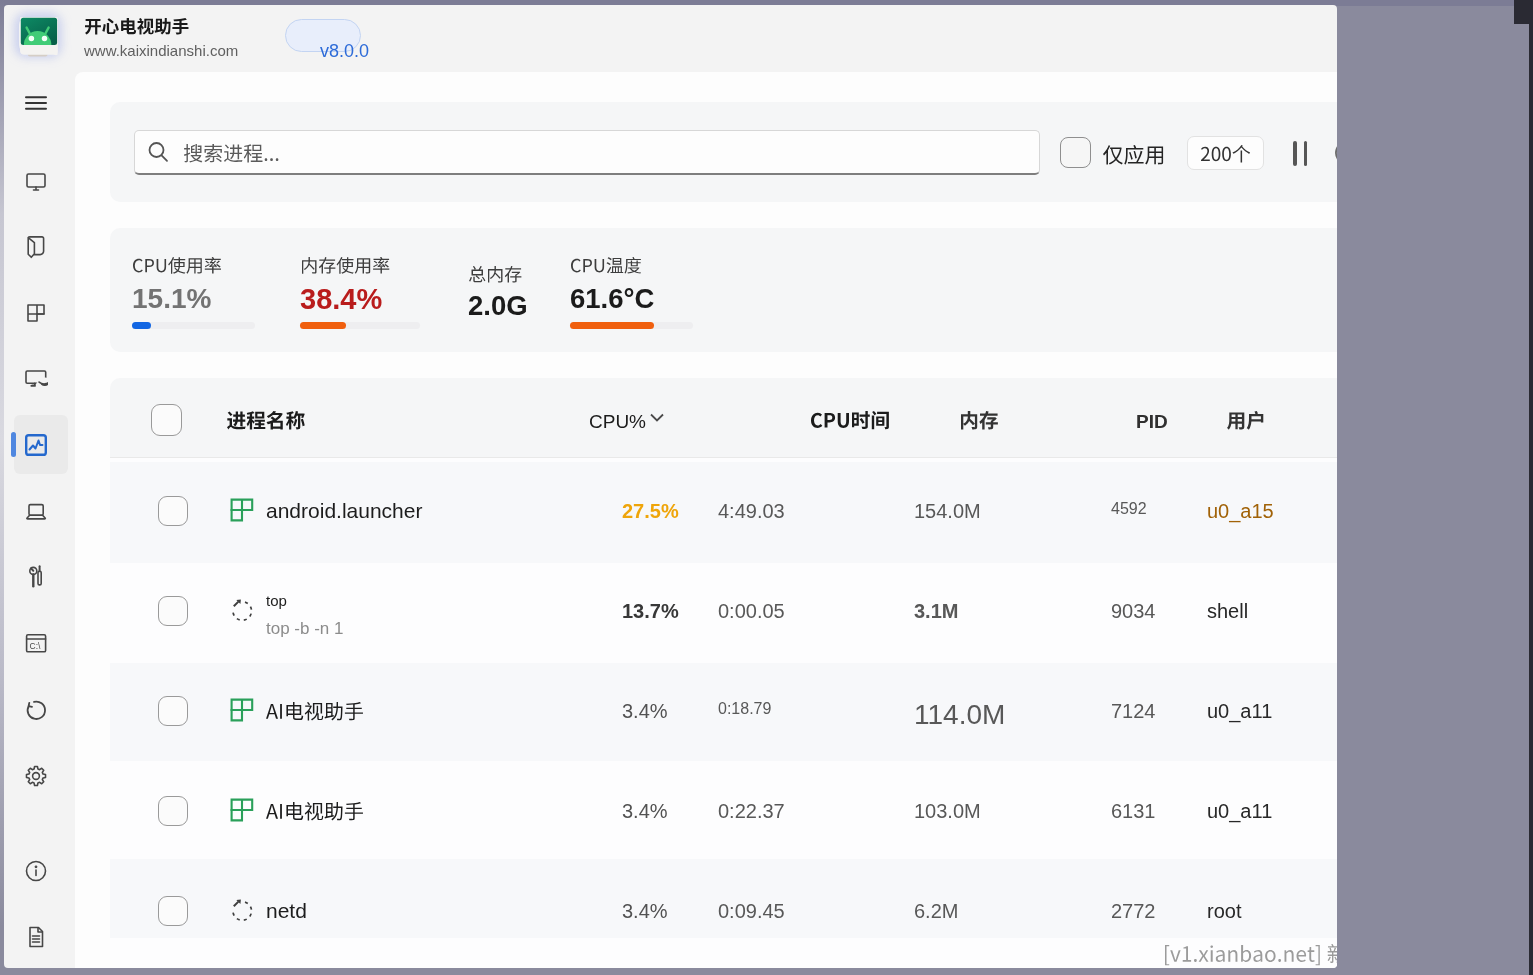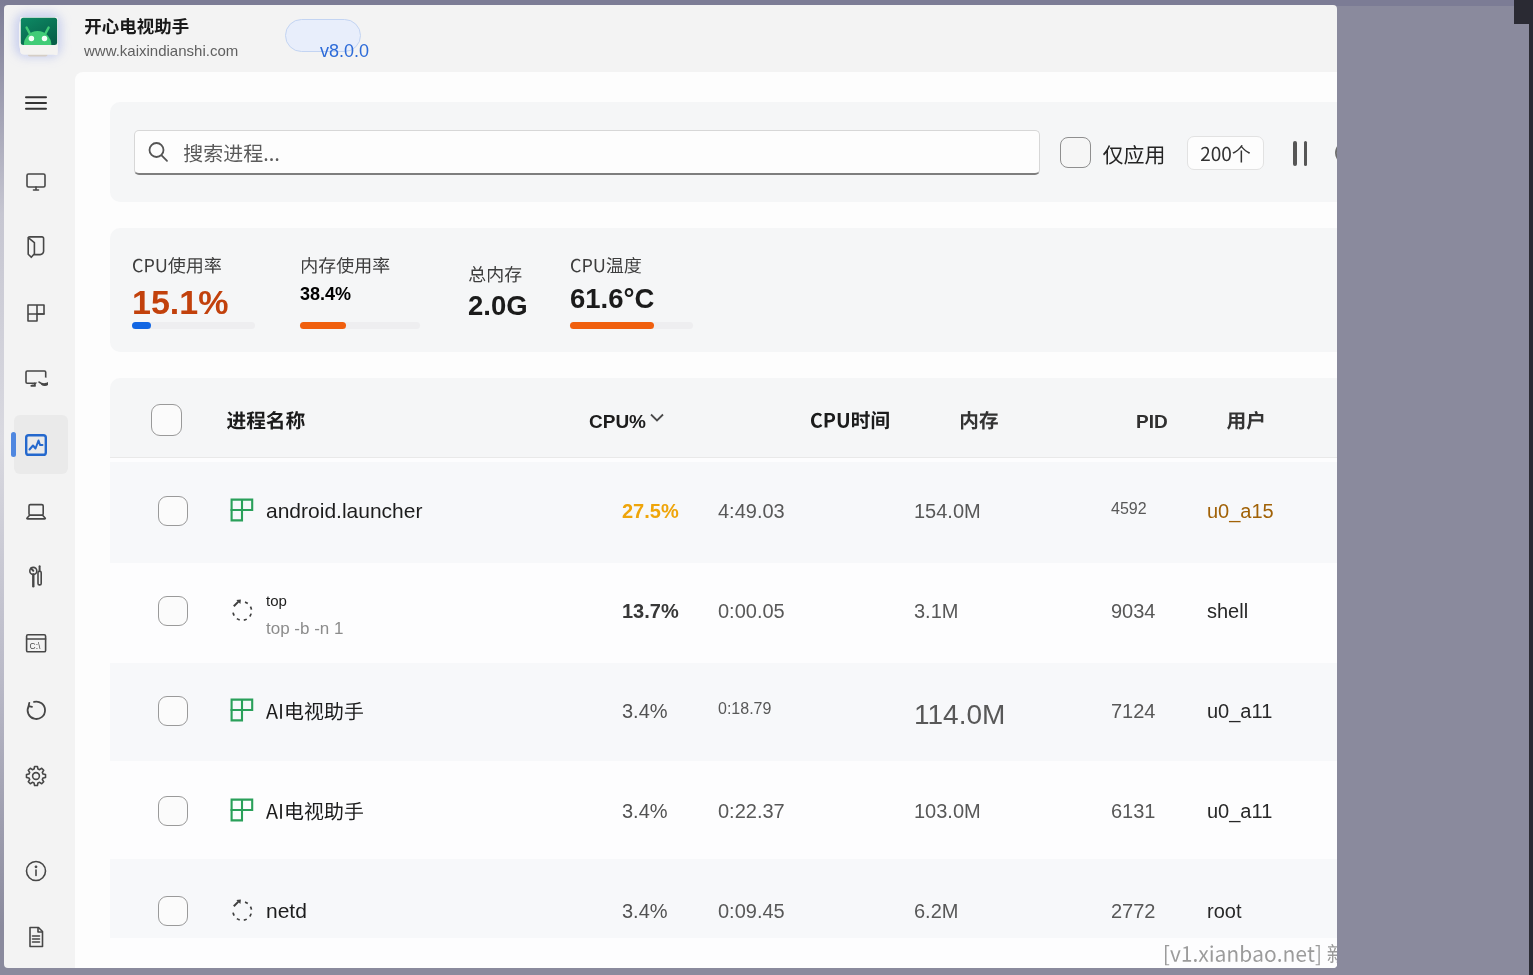--- a/index.html
+++ b/index.html
@@ -182,46 +182,46 @@
           <line x1="13.9" y1="9" x2="13.4" y2="19"></line>
 </g>
       </svg>
 <svg style="position:absolute;left:1420.1px;top:143.5px" width="38.4" height="19.5" viewBox="-0.4 -17.0 38.4 19.5">
         <path d="M0.7 -1.0 0.9 0.4C2.8 0.0 5.2 -0.5 7.6 -1.0L7.5 -2.3C5.0 -1.8 2.4 -1.3 0.7 -1.0ZM10.7 -5.0C12.1 -4.5 13.8 -3.6 14.7 -2.9L15.6 -3.9C14.6 -4.5 13.0 -5.4 11.6 -5.9ZM8.6 -1.5C11.2 -0.8 14.4 0.5 16.1 1.5L16.9 0.4C15.2 -0.6 12.0 -1.9 9.5 -2.5ZM11.1 -16.0C10.4 -14.3 9.0 -12.2 7.1 -10.6L7.4 -11.2L6.2 -11.9C5.9 -11.2 5.4 -10.5 5.0 -9.8L2.5 -9.6C3.7 -11.2 4.8 -13.4 5.7 -15.4L4.3 -16.0C3.5 -13.7 2.1 -11.2 1.7 -10.6C1.3 -10.0 0.9 -9.5 0.6 -9.4C0.8 -9.1 1.0 -8.4 1.1 -8.1C1.3 -8.2 1.8 -8.3 4.2 -8.6C3.3 -7.4 2.6 -6.4 2.2 -6.0C1.6 -5.3 1.2 -4.9 0.7 -4.8C0.9 -4.4 1.1 -3.8 1.2 -3.5C1.6 -3.7 2.3 -3.9 7.2 -4.6C7.2 -4.9 7.1 -5.5 7.1 -5.9L3.1 -5.3C4.5 -6.8 5.9 -8.7 7.0 -10.5C7.4 -10.4 7.8 -9.9 8.0 -9.6C8.8 -10.2 9.4 -10.9 10.0 -11.6C10.6 -10.7 11.2 -9.8 12.0 -9.0C10.6 -7.8 8.9 -6.9 7.2 -6.3C7.5 -6.0 8.0 -5.5 8.1 -5.1C9.8 -5.8 11.5 -6.8 13.0 -8.0C14.4 -6.8 16.0 -5.8 17.6 -5.1C17.8 -5.5 18.2 -6.0 18.6 -6.3C16.9 -6.9 15.3 -7.8 14.0 -8.9C15.3 -10.2 16.4 -11.8 17.1 -13.5L16.2 -14.0L16.0 -14.0H11.7C12.0 -14.6 12.3 -15.1 12.6 -15.7ZM10.9 -12.7H15.2C14.6 -11.7 13.9 -10.7 13.0 -9.8C12.1 -10.7 11.4 -11.6 10.8 -12.6Z M22.6 -11.8V-0.8H19.9V0.6H37.0V-0.8H30.0V-8.2H36.2V-9.6H30.0V-15.9H28.5V-0.8H24.0V-11.8Z" fill="#222"></path>
       </svg>
 <div class="abs" style="left:110px;top:228px;width:1388px;height:124px;background:#f5f6f7;border-radius:10px"></div>
 <svg style="position:absolute;left:132.0px;top:255.8px" width="89.9" height="18.8" viewBox="0.0 -16.2 89.9 18.8">
         <path d="M6.8 0.2C8.5 0.2 9.8 -0.4 10.8 -1.7L9.9 -2.7C9.1 -1.8 8.1 -1.2 6.9 -1.2C4.3 -1.2 2.8 -3.3 2.8 -6.6C2.8 -9.9 4.4 -12.0 6.9 -12.0C8.0 -12.0 8.9 -11.5 9.6 -10.7L10.5 -11.8C9.8 -12.7 8.5 -13.4 6.9 -13.4C3.5 -13.4 1.0 -10.9 1.0 -6.6C1.0 -2.3 3.5 0.2 6.8 0.2Z M13.3 0.0H15.0V-5.3H17.1C20.0 -5.3 22.0 -6.5 22.0 -9.3C22.0 -12.2 20.0 -13.2 17.1 -13.2H13.3ZM15.0 -6.6V-11.8H16.8C19.2 -11.8 20.3 -11.2 20.3 -9.3C20.3 -7.4 19.2 -6.6 16.9 -6.6Z M29.4 0.2C32.1 0.2 34.1 -1.2 34.1 -5.4V-13.2H32.5V-5.4C32.5 -2.2 31.1 -1.2 29.4 -1.2C27.6 -1.2 26.3 -2.2 26.3 -5.4V-13.2H24.6V-5.4C24.6 -1.2 26.7 0.2 29.4 0.2Z M46.6 -15.0V-13.1H41.6V-11.9H46.6V-10.1H42.2V-5.1H46.5C46.4 -4.1 46.2 -3.2 45.6 -2.4C44.6 -3.0 43.8 -3.8 43.3 -4.8L42.2 -4.4C42.8 -3.2 43.7 -2.3 44.8 -1.5C43.9 -0.7 42.7 -0.1 41.0 0.4C41.3 0.7 41.6 1.2 41.8 1.5C43.7 0.9 45.0 0.2 45.9 -0.7C47.7 0.4 50.0 1.1 52.5 1.5C52.7 1.1 53.1 0.6 53.4 0.3C50.8 -0.0 48.5 -0.7 46.7 -1.7C47.4 -2.7 47.7 -3.9 47.9 -5.1H52.6V-10.1H48.0V-11.9H53.2V-13.1H48.0V-15.0ZM43.4 -9.0H46.6V-7.1L46.6 -6.3H43.4ZM48.0 -9.0H51.3V-6.3H47.9L48.0 -7.1ZM40.9 -15.2C39.8 -12.4 38.1 -9.8 36.2 -8.0C36.5 -7.7 36.8 -7.0 37.0 -6.7C37.7 -7.4 38.3 -8.2 39.0 -9.1V1.5H40.3V-11.0C41.0 -12.2 41.6 -13.5 42.1 -14.8Z M56.6 -13.9V-7.3C56.6 -4.8 56.4 -1.6 54.4 0.6C54.7 0.8 55.3 1.3 55.5 1.5C56.9 0.0 57.5 -2.1 57.7 -4.1H62.3V1.3H63.6V-4.1H68.5V-0.4C68.5 -0.1 68.4 0.0 68.0 0.1C67.7 0.1 66.4 0.1 65.2 0.0C65.4 0.4 65.6 1.0 65.6 1.3C67.3 1.3 68.4 1.3 69.0 1.1C69.6 0.9 69.8 0.5 69.8 -0.4V-13.9ZM57.9 -12.6H62.3V-9.7H57.9ZM68.5 -12.6V-9.7H63.6V-12.6ZM57.9 -8.4H62.3V-5.4H57.9C57.9 -6.0 57.9 -6.7 57.9 -7.3ZM68.5 -8.4V-5.4H63.6V-8.4Z M86.8 -11.6C86.1 -10.9 85.0 -9.9 84.2 -9.3L85.2 -8.6C86.0 -9.2 87.1 -10.0 87.9 -10.9ZM72.9 -6.1 73.5 -5.0C74.7 -5.6 76.2 -6.4 77.6 -7.1L77.3 -8.1C75.7 -7.3 74.0 -6.5 72.9 -6.1ZM73.4 -10.8C74.4 -10.2 75.5 -9.3 76.1 -8.7L77.1 -9.5C76.5 -10.1 75.3 -11.0 74.3 -11.5ZM84.0 -7.3C85.3 -6.6 86.8 -5.5 87.6 -4.8L88.6 -5.6C87.8 -6.3 86.2 -7.4 85.0 -8.1ZM72.8 -3.6V-2.4H80.1V1.4H81.6V-2.4H89.0V-3.6H81.6V-5.1H80.1V-3.6ZM79.7 -14.9C80.0 -14.5 80.3 -14.0 80.5 -13.5H73.1V-12.3H79.7C79.2 -11.4 78.6 -10.7 78.4 -10.4C78.1 -10.1 77.8 -9.9 77.6 -9.8C77.7 -9.5 77.9 -9.0 77.9 -8.7C78.2 -8.8 78.6 -8.9 80.7 -9.1C79.8 -8.2 79.0 -7.5 78.7 -7.2C78.1 -6.7 77.6 -6.3 77.2 -6.3C77.3 -5.9 77.5 -5.3 77.6 -5.1C78.0 -5.3 78.6 -5.4 83.3 -5.8C83.5 -5.5 83.7 -5.1 83.8 -4.9L84.9 -5.3C84.5 -6.2 83.6 -7.5 82.8 -8.4L81.8 -8.0C82.1 -7.6 82.4 -7.2 82.7 -6.8L79.5 -6.6C81.1 -7.8 82.6 -9.4 84.1 -11.1L83.0 -11.7C82.6 -11.2 82.2 -10.7 81.8 -10.2L79.4 -10.1C80.0 -10.7 80.6 -11.5 81.1 -12.3H88.8V-13.5H82.1C81.8 -14.0 81.4 -14.7 81.0 -15.2Z" fill="#3e3e3e"></path>
       </svg>
-<div style="position:absolute;left:132px;top:284.7px;font-size:34px;font-weight:700;color:#c2410c;line-height:1;white-space:pre;">15.1%</div>
+<div style="position:absolute;left:132px;top:284.7px;font-size:28px;font-weight:700;color:#737373;line-height:1;white-space:pre;">15.1%</div>
 <div class="abs" style="left:132px;top:322px;width:123px;height:6.5px;background:#eeeef0;border-radius:3.5px"></div>
       <div class="abs" style="left:132px;top:322px;width:19px;height:6.5px;background:#1266e3;border-radius:3.5px"></div>
 <svg style="position:absolute;left:300.8px;top:255.8px" width="89.3" height="18.8" viewBox="0.8 -16.2 89.3 18.8">
         <path d="M1.8 -12.0V1.5H3.1V-10.7H8.3C8.2 -8.3 7.6 -5.4 3.6 -3.2C3.9 -3.0 4.4 -2.5 4.6 -2.2C7.0 -3.6 8.3 -5.3 9.0 -7.1C10.6 -5.5 12.4 -3.7 13.4 -2.4L14.5 -3.3C13.4 -4.7 11.2 -6.8 9.4 -8.4C9.6 -9.2 9.6 -10.0 9.7 -10.7H14.9V-0.4C14.9 -0.0 14.8 0.1 14.5 0.1C14.1 0.1 12.9 0.1 11.6 0.1C11.8 0.4 12.0 1.0 12.1 1.4C13.7 1.4 14.8 1.4 15.4 1.2C16.1 1.0 16.3 0.5 16.3 -0.3V-12.0H9.7V-15.1H8.3V-12.0Z M29.0 -6.3V-4.8H24.0V-3.5H29.0V-0.2C29.0 0.1 29.0 0.1 28.7 0.2C28.3 0.2 27.3 0.2 26.1 0.1C26.2 0.5 26.4 1.0 26.5 1.4C28.0 1.4 29.0 1.4 29.6 1.2C30.2 1.0 30.4 0.6 30.4 -0.2V-3.5H35.2V-4.8H30.4V-5.8C31.7 -6.7 33.1 -7.8 34.1 -8.9L33.2 -9.5L33.0 -9.4H25.6V-8.2H31.7C30.9 -7.5 29.9 -6.7 29.0 -6.3ZM24.9 -15.1C24.7 -14.3 24.5 -13.6 24.2 -12.8H19.1V-11.5H23.6C22.4 -9.0 20.8 -6.7 18.6 -5.1C18.8 -4.8 19.1 -4.2 19.2 -3.9C20.0 -4.4 20.7 -5.1 21.4 -5.8V1.4H22.8V-7.4C23.7 -8.7 24.4 -10.0 25.1 -11.5H34.9V-12.8H25.6C25.9 -13.4 26.1 -14.1 26.3 -14.8Z M46.8 -15.0V-13.1H41.8V-11.9H46.8V-10.1H42.3V-5.1H46.7C46.6 -4.1 46.3 -3.2 45.7 -2.4C44.8 -3.0 44.0 -3.8 43.4 -4.8L42.3 -4.4C43.0 -3.2 43.8 -2.3 44.9 -1.5C44.1 -0.7 42.9 -0.1 41.1 0.4C41.4 0.7 41.8 1.2 41.9 1.5C43.8 0.9 45.1 0.2 46.0 -0.7C47.8 0.4 50.1 1.1 52.7 1.5C52.9 1.1 53.2 0.6 53.5 0.3C50.9 -0.0 48.6 -0.7 46.8 -1.7C47.5 -2.7 47.9 -3.9 48.0 -5.1H52.7V-10.1H48.1V-11.9H53.3V-13.1H48.1V-15.0ZM43.6 -9.0H46.8V-7.1L46.8 -6.3H43.6ZM48.1 -9.0H51.4V-6.3H48.1L48.1 -7.1ZM41.0 -15.2C39.9 -12.4 38.2 -9.8 36.4 -8.0C36.6 -7.7 37.0 -7.0 37.1 -6.7C37.8 -7.4 38.5 -8.2 39.1 -9.1V1.5H40.4V-11.0C41.1 -12.2 41.8 -13.5 42.3 -14.8Z M56.8 -13.9V-7.3C56.8 -4.8 56.6 -1.6 54.6 0.6C54.9 0.8 55.4 1.3 55.6 1.5C57.0 0.0 57.6 -2.1 57.9 -4.1H62.4V1.3H63.8V-4.1H68.6V-0.4C68.6 -0.1 68.5 0.0 68.1 0.1C67.8 0.1 66.6 0.1 65.3 0.0C65.5 0.4 65.7 1.0 65.8 1.3C67.5 1.3 68.5 1.3 69.1 1.1C69.8 0.9 70.0 0.5 70.0 -0.4V-13.9ZM58.1 -12.6H62.4V-9.7H58.1ZM68.6 -12.6V-9.7H63.8V-12.6ZM58.1 -8.4H62.4V-5.4H58.0C58.1 -6.0 58.1 -6.7 58.1 -7.3ZM68.6 -8.4V-5.4H63.8V-8.4Z M86.9 -11.6C86.3 -10.9 85.2 -9.9 84.4 -9.3L85.4 -8.6C86.2 -9.2 87.2 -10.0 88.1 -10.9ZM73.0 -6.1 73.7 -5.0C74.9 -5.6 76.4 -6.4 77.7 -7.1L77.5 -8.1C75.8 -7.3 74.1 -6.5 73.0 -6.1ZM73.5 -10.8C74.5 -10.2 75.7 -9.3 76.2 -8.7L77.2 -9.5C76.6 -10.1 75.4 -11.0 74.4 -11.5ZM84.2 -7.3C85.4 -6.6 87.0 -5.5 87.7 -4.8L88.7 -5.6C87.9 -6.3 86.3 -7.4 85.1 -8.1ZM72.9 -3.6V-2.4H80.3V1.4H81.7V-2.4H89.1V-3.6H81.7V-5.1H80.3V-3.6ZM79.8 -14.9C80.1 -14.5 80.4 -14.0 80.7 -13.5H73.3V-12.3H79.9C79.3 -11.4 78.7 -10.7 78.5 -10.4C78.2 -10.1 78.0 -9.9 77.7 -9.8C77.8 -9.5 78.0 -9.0 78.1 -8.7C78.4 -8.8 78.8 -8.9 80.8 -9.1C80.0 -8.2 79.2 -7.5 78.8 -7.2C78.2 -6.7 77.7 -6.3 77.3 -6.3C77.5 -5.9 77.7 -5.3 77.7 -5.1C78.1 -5.3 78.7 -5.4 83.4 -5.8C83.7 -5.5 83.8 -5.1 84.0 -4.9L85.0 -5.3C84.7 -6.2 83.7 -7.5 82.9 -8.4L81.9 -8.0C82.2 -7.6 82.5 -7.2 82.8 -6.8L79.6 -6.6C81.2 -7.8 82.8 -9.4 84.2 -11.1L83.1 -11.7C82.7 -11.2 82.3 -10.7 81.9 -10.2L79.6 -10.1C80.2 -10.7 80.8 -11.5 81.3 -12.3H88.9V-13.5H82.2C82.0 -14.0 81.6 -14.7 81.1 -15.2Z" fill="#3e3e3e"></path>
       </svg>
-<div style="position:absolute;left:300px;top:284.7px;font-size:18px;font-weight:700;color:#000000;line-height:1;white-space:pre;">38.4%</div>
+<div style="position:absolute;left:300px;top:284.7px;font-size:29px;font-weight:700;color:#b91c1c;line-height:1;white-space:pre;">38.4%</div>
 <div class="abs" style="left:300px;top:322px;width:120px;height:6.5px;background:#eeeef0;border-radius:3.5px"></div>
       <div class="abs" style="left:300px;top:322px;width:46px;height:6.5px;background:#f05f0e;border-radius:3.5px"></div>
 <svg style="position:absolute;left:467.8px;top:264.9px" width="54.5" height="18.6" viewBox="-0.2 -16.1 54.5 18.6">
         <path d="M13.7 -3.9C14.7 -2.6 15.7 -0.9 16.1 0.2L17.2 -0.5C16.8 -1.6 15.7 -3.2 14.7 -4.4ZM7.4 -4.8C8.6 -4.0 10.0 -2.8 10.6 -1.9L11.6 -2.7C11.0 -3.6 9.6 -4.8 8.4 -5.6ZM5.1 -4.3V-0.6C5.1 0.8 5.6 1.2 7.8 1.2C8.2 1.2 11.3 1.2 11.8 1.2C13.5 1.2 13.9 0.7 14.1 -1.3C13.7 -1.4 13.1 -1.6 12.8 -1.8C12.7 -0.2 12.6 0.0 11.7 0.0C11.0 0.0 8.4 0.0 7.8 0.0C6.7 0.0 6.5 -0.1 6.5 -0.6V-4.3ZM2.5 -4.0C2.1 -2.7 1.5 -1.1 0.8 -0.2L2.0 0.4C2.8 -0.6 3.4 -2.3 3.7 -3.8ZM4.8 -10.2H13.3V-7.0H4.8ZM3.3 -11.5V-5.7H14.8V-11.5H11.8C12.5 -12.4 13.1 -13.5 13.7 -14.5L12.3 -15.1C11.8 -14.0 11.1 -12.5 10.3 -11.5H6.7L7.7 -12.0C7.4 -12.9 6.6 -14.1 5.8 -15.0L4.6 -14.5C5.4 -13.6 6.1 -12.3 6.4 -11.5Z M19.8 -12.0V1.5H21.1V-10.7H26.3C26.2 -8.3 25.6 -5.4 21.6 -3.2C21.9 -3.0 22.4 -2.5 22.6 -2.2C25.0 -3.6 26.3 -5.3 27.0 -7.1C28.6 -5.5 30.4 -3.7 31.4 -2.4L32.5 -3.3C31.4 -4.7 29.2 -6.8 27.4 -8.4C27.6 -9.2 27.6 -10.0 27.7 -10.7H32.9V-0.4C32.9 -0.0 32.8 0.1 32.5 0.1C32.1 0.1 30.9 0.1 29.6 0.1C29.8 0.4 30.0 1.0 30.1 1.4C31.7 1.4 32.8 1.4 33.4 1.2C34.1 1.0 34.3 0.5 34.3 -0.3V-12.0H27.7V-15.1H26.3V-12.0Z M47.0 -6.3V-4.8H42.0V-3.5H47.0V-0.2C47.0 0.1 47.0 0.1 46.7 0.2C46.3 0.2 45.3 0.2 44.1 0.1C44.2 0.5 44.4 1.0 44.5 1.4C46.0 1.4 47.0 1.4 47.6 1.2C48.2 1.0 48.4 0.6 48.4 -0.2V-3.5H53.2V-4.8H48.4V-5.8C49.7 -6.7 51.1 -7.8 52.1 -8.9L51.2 -9.5L51.0 -9.4H43.6V-8.2H49.7C48.9 -7.5 47.9 -6.7 47.0 -6.3ZM42.9 -15.1C42.7 -14.3 42.5 -13.6 42.2 -12.8H37.1V-11.5H41.6C40.4 -9.0 38.8 -6.7 36.6 -5.1C36.8 -4.8 37.1 -4.2 37.2 -3.9C38.0 -4.4 38.7 -5.1 39.4 -5.8V1.4H40.8V-7.4C41.7 -8.7 42.4 -10.0 43.1 -11.5H52.9V-12.8H43.6C43.9 -13.4 44.1 -14.1 44.3 -14.8Z" fill="#3e3e3e"></path>
       </svg>
 <div style="position:absolute;left:468px;top:291.7px;font-size:27.5px;font-weight:700;color:#1b1b1b;line-height:1;white-space:pre;">2.0G</div>
 <svg style="position:absolute;left:570.0px;top:255.8px" width="72.1" height="18.6" viewBox="0.0 -16.2 72.1 18.6">
         <path d="M6.8 0.2C8.5 0.2 9.8 -0.4 10.8 -1.7L9.9 -2.7C9.1 -1.8 8.1 -1.2 6.9 -1.2C4.3 -1.2 2.8 -3.3 2.8 -6.6C2.8 -9.9 4.4 -12.0 6.9 -12.0C8.0 -12.0 8.9 -11.5 9.6 -10.7L10.5 -11.8C9.8 -12.7 8.5 -13.4 6.9 -13.4C3.5 -13.4 1.0 -10.9 1.0 -6.6C1.0 -2.3 3.5 0.2 6.8 0.2Z M13.3 0.0H15.0V-5.3H17.1C20.0 -5.3 22.0 -6.5 22.0 -9.3C22.0 -12.2 20.0 -13.2 17.1 -13.2H13.3ZM15.0 -6.6V-11.8H16.8C19.2 -11.8 20.3 -11.2 20.3 -9.3C20.3 -7.4 19.2 -6.6 16.9 -6.6Z M29.4 0.2C32.1 0.2 34.1 -1.2 34.1 -5.4V-13.2H32.5V-5.4C32.5 -2.2 31.1 -1.2 29.4 -1.2C27.6 -1.2 26.3 -2.2 26.3 -5.4V-13.2H24.6V-5.4C24.6 -1.2 26.7 0.2 29.4 0.2Z M43.9 -10.3H50.0V-8.6H43.9ZM43.9 -13.2H50.0V-11.4H43.9ZM42.6 -14.3V-7.4H51.3V-14.3ZM37.6 -13.9C38.8 -13.4 40.2 -12.6 40.9 -12.0L41.7 -13.1C40.9 -13.7 39.5 -14.5 38.3 -14.9ZM36.5 -9.0C37.7 -8.5 39.1 -7.7 39.9 -7.1L40.6 -8.2C39.9 -8.8 38.4 -9.6 37.3 -10.0ZM37.0 0.3 38.2 1.1C39.2 -0.5 40.4 -2.8 41.3 -4.7L40.2 -5.5C39.3 -3.5 37.9 -1.1 37.0 0.3ZM40.5 -0.3V0.9H53.2V-0.3H51.9V-5.9H42.0V-0.3ZM43.2 -0.3V-4.7H45.0V-0.3ZM46.0 -0.3V-4.7H47.8V-0.3ZM48.9 -0.3V-4.7H50.7V-0.3Z M60.8 -11.6V-10.0H57.9V-8.9H60.8V-5.9H67.8V-8.9H70.7V-10.0H67.8V-11.6H66.5V-10.0H62.1V-11.6ZM66.5 -8.9V-7.0H62.1V-8.9ZM67.5 -3.7C66.7 -2.7 65.6 -2.0 64.3 -1.4C63.0 -2.0 62.0 -2.8 61.2 -3.7ZM58.2 -4.8V-3.7H60.5L59.9 -3.4C60.6 -2.4 61.6 -1.5 62.8 -0.8C61.1 -0.3 59.2 0.0 57.3 0.2C57.5 0.5 57.8 1.0 57.9 1.3C60.1 1.1 62.3 0.6 64.2 -0.1C66.0 0.7 68.1 1.2 70.4 1.4C70.5 1.1 70.9 0.6 71.2 0.3C69.2 0.1 67.3 -0.3 65.7 -0.8C67.3 -1.7 68.6 -2.8 69.5 -4.4L68.6 -4.8L68.4 -4.8ZM62.4 -14.9C62.6 -14.4 62.9 -13.8 63.1 -13.3H56.1V-8.4C56.1 -5.7 56.0 -1.9 54.5 0.8C54.9 0.9 55.5 1.2 55.7 1.4C57.2 -1.4 57.5 -5.6 57.5 -8.4V-12.1H70.9V-13.3H64.6C64.4 -13.9 64.0 -14.6 63.7 -15.2Z" fill="#3e3e3e"></path>
       </svg>
 <div style="position:absolute;left:570px;top:284.7px;font-size:27.5px;font-weight:700;color:#1b1b1b;line-height:1;white-space:pre;">61.6°C</div>
 <div class="abs" style="left:570px;top:322px;width:123px;height:6.5px;background:#eeeef0;border-radius:3.5px"></div>
       <div class="abs" style="left:570px;top:322px;width:84px;height:6.5px;background:#f05f0e;border-radius:3.5px"></div>
 <div class="abs" style="left:110px;top:378px;width:1392px;height:588px;background:#fdfdfe;border-radius:10px"></div>
 <div class="abs" style="left:110px;top:378px;width:1392px;height:80px;background:#f5f6f7;border-radius:10px 10px 0 0;border-bottom:1px solid #e9e9e9"></div>
 <div class="abs" style="left:151px;top:404px;width:31px;height:32px;background:#fbfbfb;border:1.4px solid #9a9a9a;border-radius:9px"></div>
 <svg style="position:absolute;left:225.5px;top:410.2px" width="79.8" height="20.6" viewBox="-0.5 -17.8 79.8 20.6">
         <path d="M1.2 -15.1C2.2 -14.0 3.6 -12.6 4.2 -11.7L6.0 -13.2C5.4 -14.1 3.9 -15.4 2.9 -16.4ZM13.8 -16.2V-13.4H11.5V-16.2H9.2V-13.4H6.7V-11.1H9.2V-9.8C9.2 -9.3 9.2 -8.8 9.1 -8.3H6.5V-6.1H8.8C8.4 -4.9 7.8 -3.9 6.8 -3.0C7.3 -2.7 8.2 -1.8 8.6 -1.3C10.0 -2.6 10.8 -4.3 11.2 -6.1H13.8V-1.6H16.1V-6.1H18.8V-8.3H16.1V-11.1H18.4V-13.4H16.1V-16.2ZM11.5 -11.1H13.8V-8.3H11.5C11.5 -8.8 11.5 -9.3 11.5 -9.8ZM5.5 -9.6H0.8V-7.4H3.1V-2.6C2.3 -2.2 1.4 -1.5 0.5 -0.5L2.0 1.7C2.7 0.6 3.6 -0.7 4.2 -0.7C4.6 -0.7 5.3 -0.1 6.2 0.4C7.7 1.2 9.4 1.4 11.8 1.4C13.9 1.4 17.1 1.3 18.5 1.2C18.6 0.5 19.0 -0.7 19.2 -1.3C17.2 -1.0 14.0 -0.8 11.9 -0.8C9.7 -0.8 7.9 -0.9 6.6 -1.7C6.1 -1.9 5.8 -2.2 5.5 -2.4Z M30.9 -14.0H35.5V-11.3H30.9ZM28.7 -16.0V-9.3H37.8V-16.0ZM28.6 -4.5V-2.5H32.0V-0.7H27.3V1.3H38.8V-0.7H34.4V-2.5H37.9V-4.5H34.4V-6.1H38.4V-8.1H28.1V-6.1H32.0V-4.5ZM26.4 -16.5C24.9 -15.9 22.5 -15.3 20.3 -14.9C20.5 -14.4 20.8 -13.6 20.9 -13.1C21.7 -13.2 22.5 -13.3 23.3 -13.5V-11.2H20.5V-9.0H23.0C22.3 -7.1 21.2 -5.0 20.1 -3.7C20.5 -3.1 21.0 -2.1 21.2 -1.4C22.0 -2.4 22.7 -3.8 23.3 -5.3V1.8H25.6V-6.0C26.1 -5.2 26.6 -4.5 26.8 -4.0L28.2 -5.8C27.8 -6.3 26.2 -8.0 25.6 -8.4V-9.0H27.7V-11.2H25.6V-14.0C26.5 -14.2 27.3 -14.4 28.0 -14.7Z M44.0 -9.9C44.8 -9.3 45.7 -8.6 46.5 -7.9C44.4 -6.9 42.2 -6.2 40.0 -5.7C40.4 -5.2 40.9 -4.2 41.2 -3.5C42.2 -3.8 43.1 -4.1 44.1 -4.4V1.8H46.5V0.9H53.9V1.8H56.3V-7.1H49.9C52.6 -8.8 54.9 -11.1 56.3 -14.0L54.6 -14.9L54.3 -14.8H48.5C48.9 -15.3 49.2 -15.8 49.6 -16.3L46.9 -16.8C45.7 -15.0 43.6 -13.0 40.3 -11.6C40.9 -11.2 41.6 -10.3 42.0 -9.7C43.7 -10.6 45.2 -11.6 46.4 -12.7H52.7C51.7 -11.3 50.3 -10.1 48.7 -9.1C47.8 -9.8 46.7 -10.6 45.9 -11.2ZM53.9 -1.2H46.5V-5.0H53.9Z M68.6 -8.8C68.2 -6.5 67.5 -4.1 66.5 -2.6C67.0 -2.3 68.0 -1.7 68.4 -1.4C69.4 -3.1 70.3 -5.8 70.8 -8.4ZM74.3 -8.4C75.1 -6.2 75.9 -3.4 76.1 -1.5L78.2 -2.2C78.0 -4.1 77.2 -6.9 76.4 -9.0ZM69.3 -16.7C68.9 -14.4 68.1 -12.2 67.0 -10.6V-11.2H64.8V-13.9C65.7 -14.2 66.6 -14.4 67.4 -14.7L66.1 -16.6C64.5 -16.0 62.1 -15.4 59.9 -15.0C60.2 -14.5 60.5 -13.7 60.6 -13.2C61.2 -13.3 61.9 -13.4 62.6 -13.5V-11.2H59.9V-9.0H62.3C61.6 -7.0 60.6 -4.9 59.5 -3.6C59.8 -3.1 60.3 -2.2 60.5 -1.6C61.3 -2.5 62.0 -3.9 62.6 -5.4V1.8H64.8V-6.2C65.2 -5.4 65.7 -4.6 66.0 -4.0L67.3 -5.9C66.9 -6.4 65.3 -8.1 64.8 -8.5V-9.0H67.0V-9.9C67.5 -9.6 68.2 -9.2 68.6 -8.9C69.2 -9.8 69.8 -10.9 70.3 -12.1H71.5V-0.8C71.5 -0.6 71.4 -0.5 71.1 -0.5C70.9 -0.5 70.0 -0.5 69.2 -0.5C69.5 0.1 69.9 1.1 70.0 1.7C71.3 1.7 72.2 1.6 72.9 1.3C73.6 0.9 73.8 0.3 73.8 -0.8V-12.1H75.4C75.2 -11.5 74.9 -10.9 74.6 -10.3L76.7 -9.8C77.2 -11.1 77.8 -12.6 78.3 -14.0L76.8 -14.4L76.5 -14.3H71.1C71.3 -15.0 71.4 -15.6 71.6 -16.2Z" fill="#1c1c1c"></path>
       </svg>
-<div style="position:absolute;left:589px;top:411.9px;font-size:19px;font-weight:700;color:#1c1c1c;line-height:1;white-space:pre;">CPU%</div>
+<div style="position:absolute;left:589px;top:411.9px;font-size:19px;font-weight:400;color:#1c1c1c;line-height:1;white-space:pre;">CPU%</div>
 <svg class="abs" style="left:648px;top:412px" width="18" height="12" viewBox="0 0 18 12">
         <path d="M3 2.5 L9 8.5 L15 2.5" fill="none" stroke="#4a4a4a" stroke-width="1.8"></path>
       </svg>
 <svg style="position:absolute;left:810.1px;top:410.4px" width="79.9" height="20.3" viewBox="0.1 -17.6 79.9 20.3">
         <path d="M7.7 0.3C9.6 0.3 11.2 -0.5 12.4 -1.9L10.8 -3.7C10.1 -2.8 9.1 -2.2 7.8 -2.2C5.5 -2.2 4.1 -4.2 4.1 -7.3C4.1 -10.5 5.7 -12.4 7.9 -12.4C9.0 -12.4 9.8 -11.8 10.6 -11.1L12.1 -13.0C11.2 -14.0 9.7 -14.9 7.8 -14.9C4.2 -14.9 1.1 -12.0 1.1 -7.2C1.1 -2.4 4.1 0.3 7.7 0.3Z M14.7 0.0H17.6V-5.2H19.6C22.7 -5.2 25.2 -6.7 25.2 -10.0C25.2 -13.5 22.7 -14.6 19.5 -14.6H14.7ZM17.6 -7.5V-12.3H19.3C21.3 -12.3 22.4 -11.7 22.4 -10.0C22.4 -8.3 21.4 -7.5 19.4 -7.5Z M33.5 0.3C37.0 0.3 39.1 -1.7 39.1 -6.6V-14.6H36.3V-6.3C36.3 -3.3 35.2 -2.2 33.5 -2.2C31.8 -2.2 30.7 -3.3 30.7 -6.3V-14.6H27.8V-6.6C27.8 -1.7 29.9 0.3 33.5 0.3Z M49.8 -8.4C50.8 -7.0 52.1 -5.0 52.6 -3.9L54.7 -5.1C54.1 -6.2 52.8 -8.1 51.8 -9.5ZM46.7 -7.6V-4.0H44.3V-7.6ZM46.7 -9.7H44.3V-13.1H46.7ZM42.1 -15.2V-0.3H44.3V-1.9H48.9V-15.2ZM55.5 -16.6V-13.1H49.6V-10.8H55.5V-1.4C55.5 -1.0 55.4 -0.9 54.9 -0.9C54.5 -0.9 53.0 -0.9 51.7 -0.9C52.0 -0.3 52.4 0.8 52.5 1.5C54.5 1.5 55.8 1.4 56.7 1.0C57.6 0.7 57.9 0.0 57.9 -1.4V-10.8H59.9V-13.1H57.9V-16.6Z M61.9 -12.0V1.7H64.3V-12.0ZM62.2 -15.5C63.1 -14.5 64.1 -13.2 64.5 -12.4L66.5 -13.6C66.0 -14.5 65.0 -15.7 64.0 -16.6ZM68.5 -5.6H72.3V-3.7H68.5ZM68.5 -9.3H72.3V-7.4H68.5ZM66.3 -11.2V-1.8H74.5V-11.2ZM67.2 -15.8V-13.6H76.5V-0.8C76.5 -0.6 76.5 -0.5 76.2 -0.5C76.0 -0.5 75.2 -0.4 74.6 -0.5C74.9 0.1 75.2 1.0 75.3 1.6C76.5 1.6 77.5 1.6 78.1 1.2C78.8 0.9 79.0 0.3 79.0 -0.8V-15.8Z" fill="#1c1c1c"></path>
       </svg>
 <svg style="position:absolute;left:959.8px;top:410.3px" width="38.9" height="20.6" viewBox="0.8 -17.7 38.9 20.6">
         <path d="M1.8 -13.5V1.8H4.1V-3.8C4.7 -3.3 5.4 -2.5 5.8 -2.0C7.9 -3.3 9.2 -4.9 10.0 -6.6C11.4 -5.1 12.9 -3.5 13.7 -2.4L15.7 -4.0C14.6 -5.4 12.5 -7.4 10.8 -8.9C11.0 -9.7 11.0 -10.4 11.1 -11.2H15.7V-1.0C15.7 -0.6 15.5 -0.5 15.2 -0.5C14.8 -0.5 13.5 -0.5 12.3 -0.6C12.6 0.1 13.0 1.1 13.1 1.8C14.9 1.8 16.1 1.8 16.9 1.4C17.7 1.0 18.0 0.3 18.0 -0.9V-13.5H11.1V-16.7H8.6V-13.5ZM4.1 -3.9V-11.2H8.6C8.5 -8.7 7.9 -5.8 4.1 -3.9Z M31.6 -6.8V-5.4H26.6V-3.2H31.6V-0.8C31.6 -0.5 31.5 -0.5 31.2 -0.4C30.9 -0.4 29.7 -0.4 28.7 -0.5C29.0 0.2 29.3 1.1 29.4 1.8C30.9 1.8 32.1 1.8 32.9 1.4C33.8 1.1 34.0 0.5 34.0 -0.7V-3.2H38.7V-5.4H34.0V-6.1C35.3 -7.1 36.6 -8.2 37.6 -9.3L36.1 -10.5L35.6 -10.4H28.1V-8.3H33.5C32.9 -7.7 32.2 -7.2 31.6 -6.8ZM26.9 -16.7C26.7 -15.9 26.5 -15.0 26.1 -14.2H20.8V-11.9H25.1C23.9 -9.5 22.2 -7.4 20.1 -6.0C20.4 -5.4 20.9 -4.4 21.2 -3.7C21.8 -4.2 22.5 -4.6 23.0 -5.2V1.7H25.4V-7.8C26.3 -9.1 27.1 -10.5 27.8 -11.9H38.4V-14.2H28.7C29.0 -14.8 29.2 -15.5 29.4 -16.2Z" fill="#333"></path>
       </svg>
 <div style="position:absolute;left:1136px;top:411.9px;font-size:19px;font-weight:700;color:#303030;line-height:1;white-space:pre;">PID</div>
@@ -263,21 +263,21 @@
 <g fill="none" stroke="#3f3f3f" stroke-width="1.7">
 <path d="M15 3.1 A9.3 9.3 0 1 1 3.2 9.8" stroke-dasharray="3.1 4.1"></path>
 <path d="M3.8 7.3 L8.4 2.6" stroke-width="2"></path>
 <path d="M6.3 0.9 L10.9 0.4 L10.4 5.1 Z" fill="#3f3f3f" stroke="none"></path>
 </g>
       </svg>
 <div style="position:absolute;left:266px;top:619.6px;font-size:17px;font-weight:400;color:#8c8c8c;line-height:1;white-space:pre;">top -b -n 1</div>
 <div style="position:absolute;left:266px;top:593.2px;font-size:15px;font-weight:400;color:#1d1d1d;line-height:1;white-space:pre;">top</div>
 <div style="position:absolute;left:622px;top:601.1px;font-size:20px;font-weight:700;color:#383838;line-height:1;white-space:pre;">13.7%</div>
 <div style="position:absolute;left:718px;top:601.1px;font-size:20px;font-weight:400;color:#585858;line-height:1;white-space:pre;">0:00.05</div>
-<div style="position:absolute;left:914px;top:601.1px;font-size:20px;font-weight:400;color:#585858;line-height:1;white-space:pre;">3.1M</div>
+<div style="position:absolute;left:914px;top:601.1px;font-size:20px;font-weight:700;color:#585858;line-height:1;white-space:pre;">3.1M</div>
 <div style="position:absolute;left:1111px;top:601.1px;font-size:20px;font-weight:400;color:#585858;line-height:1;white-space:pre;">9034</div>
 <div style="position:absolute;left:1207px;top:601.1px;font-size:20px;font-weight:400;color:#282828;line-height:1;white-space:pre;">shell</div>
 <svg class="abs" style="left:1412px;top:598px" width="22" height="26" viewBox="0 0 22 26">
 <g fill="none" stroke="#dd4f43" stroke-width="1.8" stroke-linecap="round">
 <path d="M3.5 6.5 L5 23 A1.4 1.4 0 0 0 6.4 24.2 H15.6 A1.4 1.4 0 0 0 17 23 L18.5 6.5"></path>
 <line x1="1.5" y1="6.2" x2="20.5" y2="6.2" stroke-width="2.2"></line>
 <path d="M7.5 5.8 V3 A1 1 0 0 1 8.5 2 H13.5 A1 1 0 0 1 14.5 3 V5.8"></path>
 <line x1="8.1" y1="10" x2="8.6" y2="20.5"></line>
           <line x1="11" y1="10" x2="11" y2="20.5"></line>
           <line x1="13.9" y1="10" x2="13.4" y2="20.5"></line>

